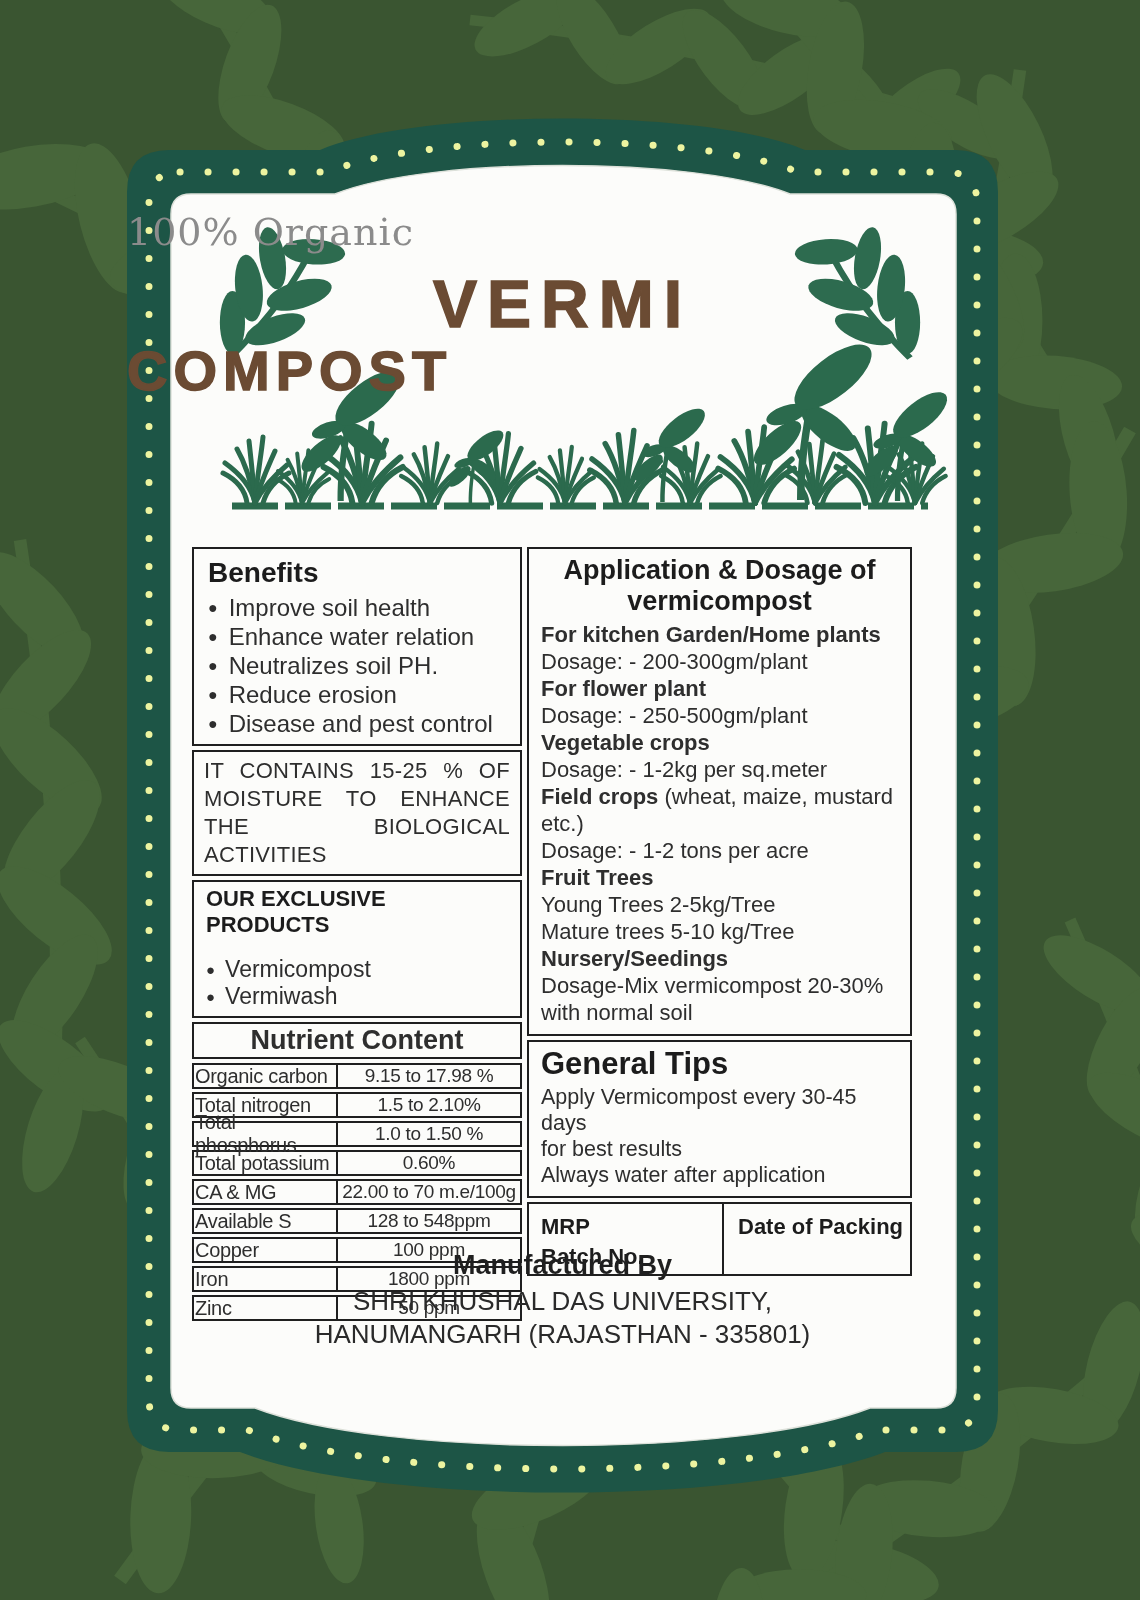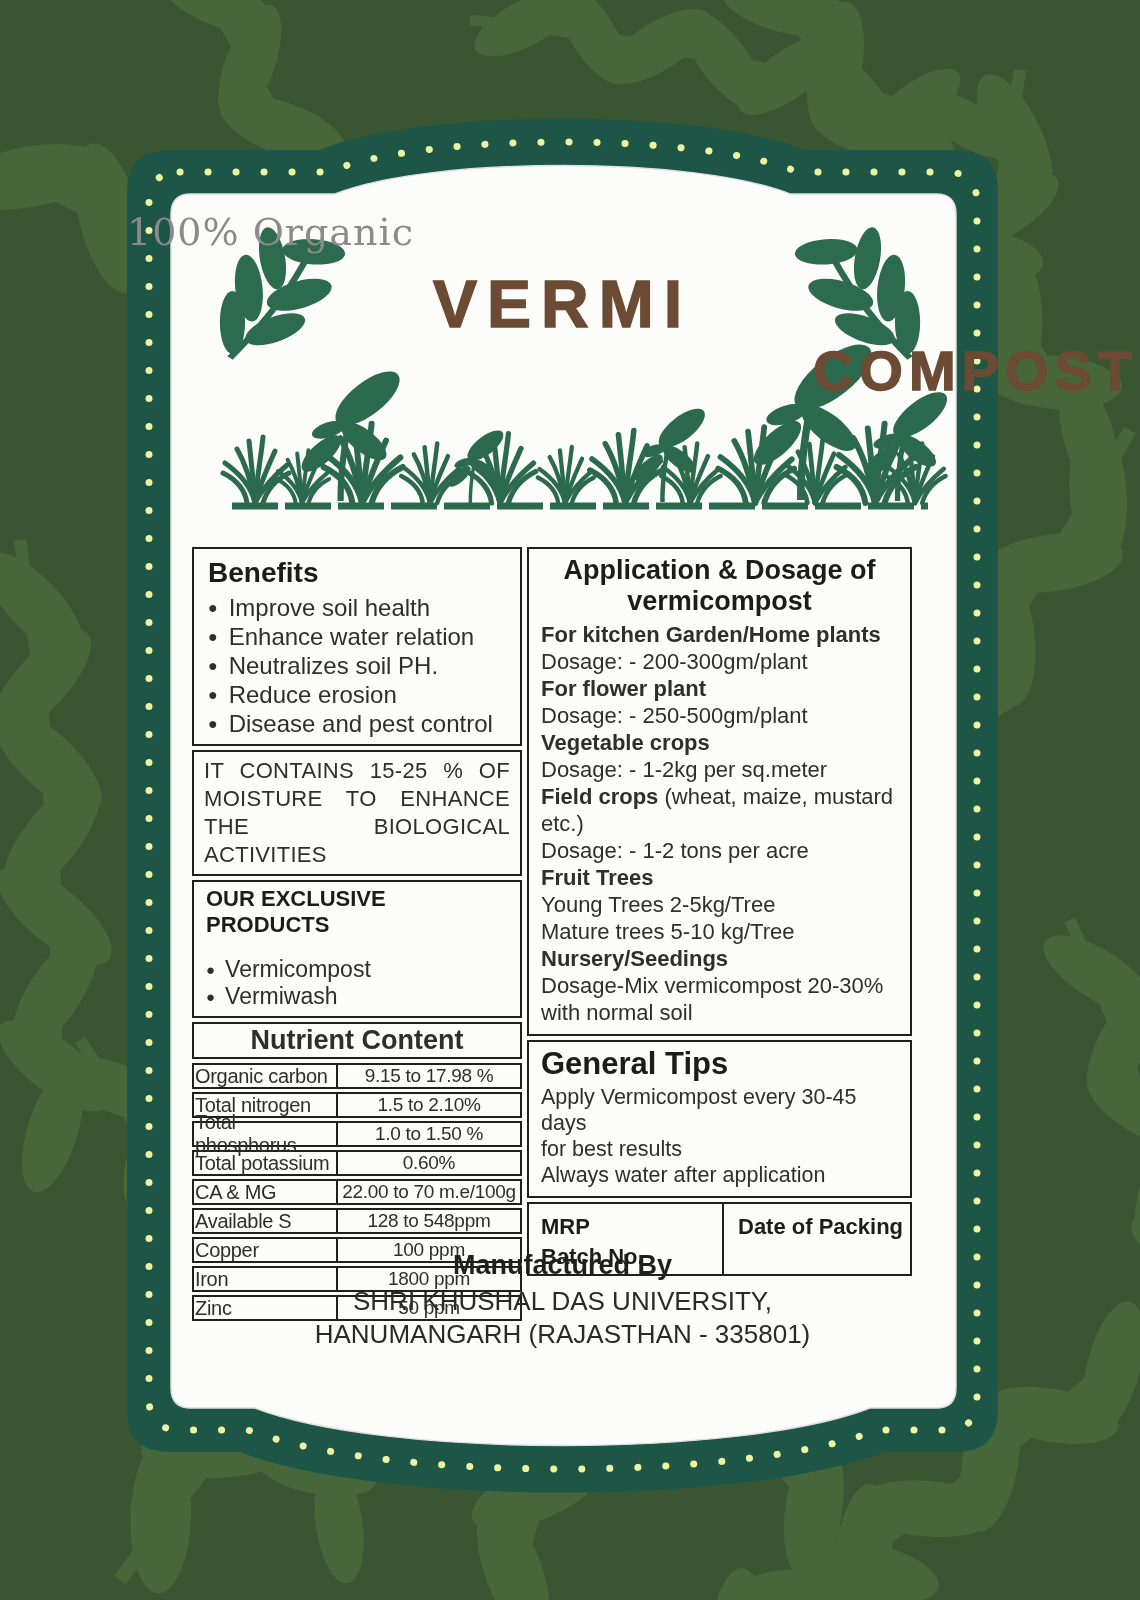--- a/index.html
+++ b/index.html
@@ -17,21 +17,21 @@
   .paper-shape{fill:var(--paper);stroke:#dde1da;stroke-width:1.5;}
   .dotline{fill:none;stroke:var(--dots);stroke-width:7;stroke-linecap:round;stroke-dasharray:0.1 27.9;}
   .sprig{color:var(--accent_green);}
   .grass{color:var(--grass_green);}
   .content{position:absolute;left:0;top:0;width:1140px;height:1600px;}
   .tagline{position:absolute;left:127px;top:210px;width:871px;text-align:left;
     font-family:"DejaVu Serif",serif;font-size:38px;color:var(--tagline_gray);letter-spacing:1px;}
   .title1{position:absolute;left:127px;top:266px;width:871px;text-align:center;
     font-size:66px;font-weight:bold;color:var(--title_brown);letter-spacing:10px;
     -webkit-text-stroke:1.5px var(--title_brown);}
-  .title2{position:absolute;left:127px;top:338px;width:1011px;text-align:right;
+  .title2{position:absolute;left:127px;top:338px;width:1011px;text-align:left;
     font-size:56px;font-weight:bold;color:var(--title_brown);letter-spacing:6px;
     -webkit-text-stroke:1.5px var(--title_brown);}
   .cols{position:absolute;left:192px;top:547px;width:720px;display:flex;gap:5px;color:var(--ink);}
   .col-left{width:330px;flex:none;}
   .col-right{flex:1;}
   .box{border:2px solid var(--box_border);margin-bottom:4px;background:transparent;}
   .benefits{padding:8px 14px 6px 14px;}
   .benefits h2{font-size:28px;color:#1c1c1c;margin-bottom:4px;}
   .blist div{font-size:24px;line-height:29px;}
   .blist div::before{content:"●";font-size:16px;margin-right:11px;vertical-align:3px;}

